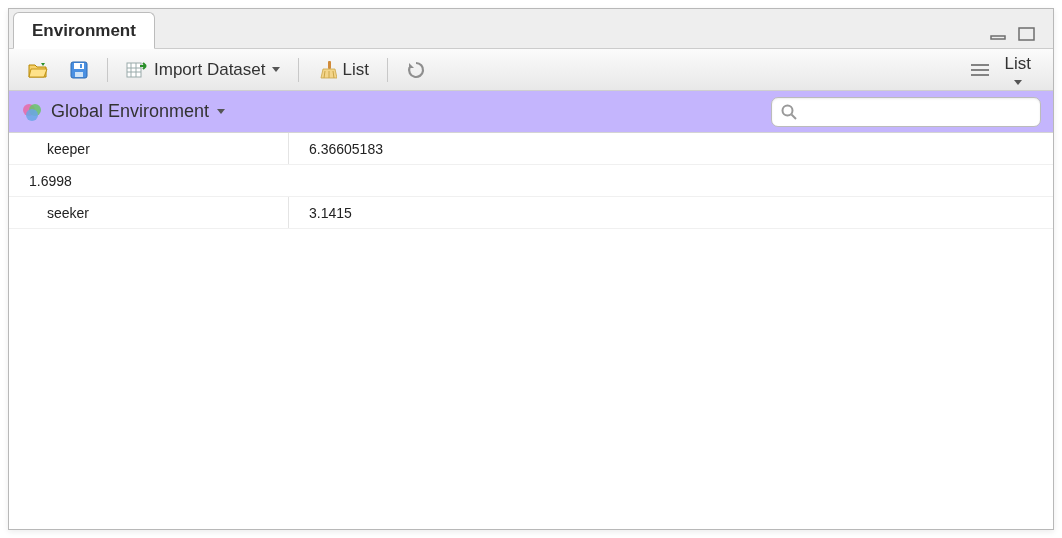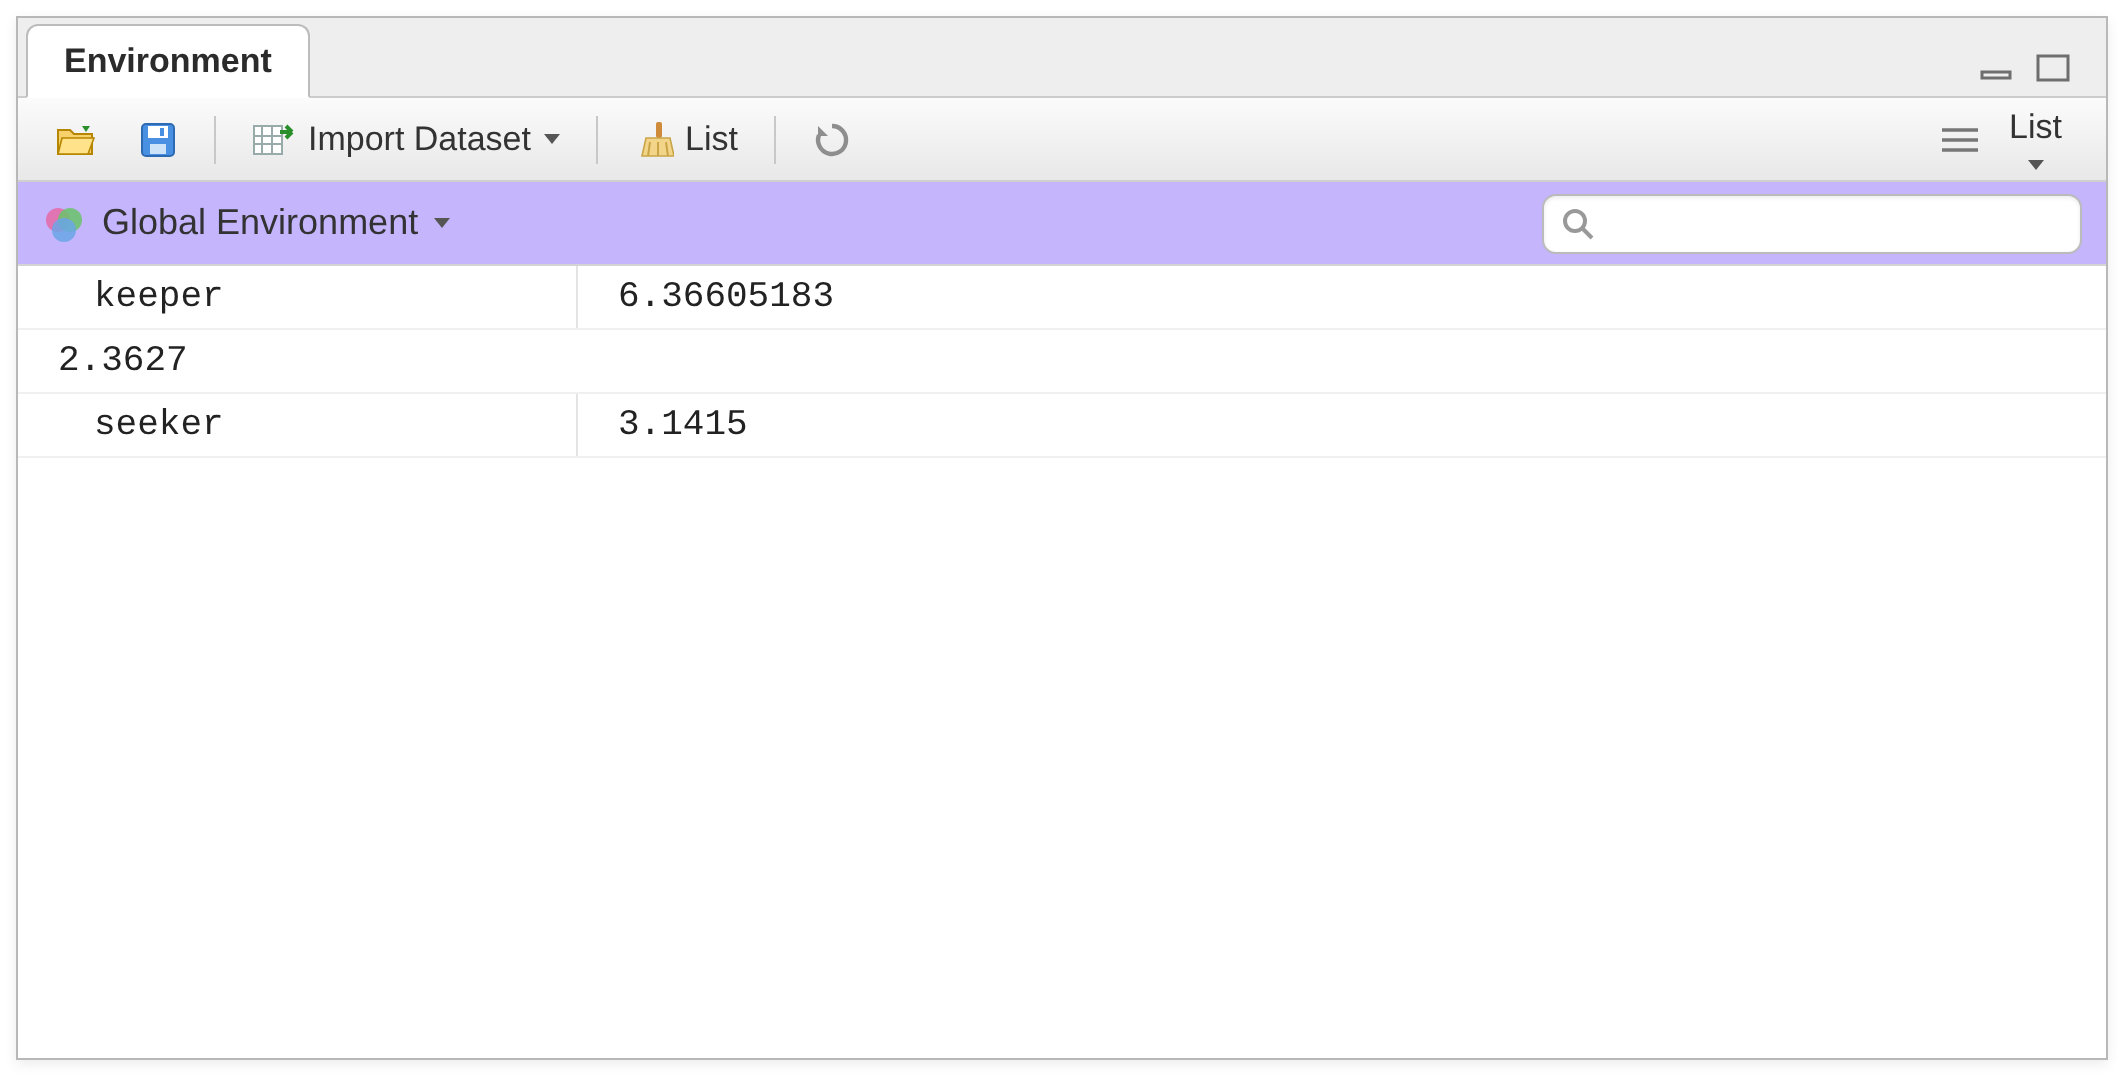--- a/index.html
+++ b/index.html
@@ -143,22 +143,22 @@
       font-family: "Menlo", "Consolas", monospace;
       letter-spacing: 0.3px;
     }
     .values-area {
       flex: 1;
       overflow: auto;
       background: #fff;
     }
     .value-row {
       display: flex;
-      font-family: Liberation Mono, monospace;
-      font-size: 18px;
+      font-family: Liberation Sans, sans-serif;
+      font-size: 14px;
       height: 32px;
       align-items: center;
       border-bottom: 1px solid #f0f0f0;
     }
     .value-row .name {
       width: 280px;
       padding-left: 38px;
       border-right: 1px solid #e4e4e4;
       height: 100%;
       display: flex;
@@ -290,21 +290,21 @@
     </div>
   </div>
 
 
   <div class="values-area">
     <div class="value-row">
       <div class="name">keeper</div>
       <div class="val">6.36605183</div>
     </div>
     <div class="value-row">
-      <div class="val">2.3627</div>
+      <div class="val">1.6998</div>
     </div>
     <div class="value-row">
       <div class="name">seeker</div>
       <div class="val">3.1415</div>
     </div>
   </div>
 
 </div>
 
 </body></html>

